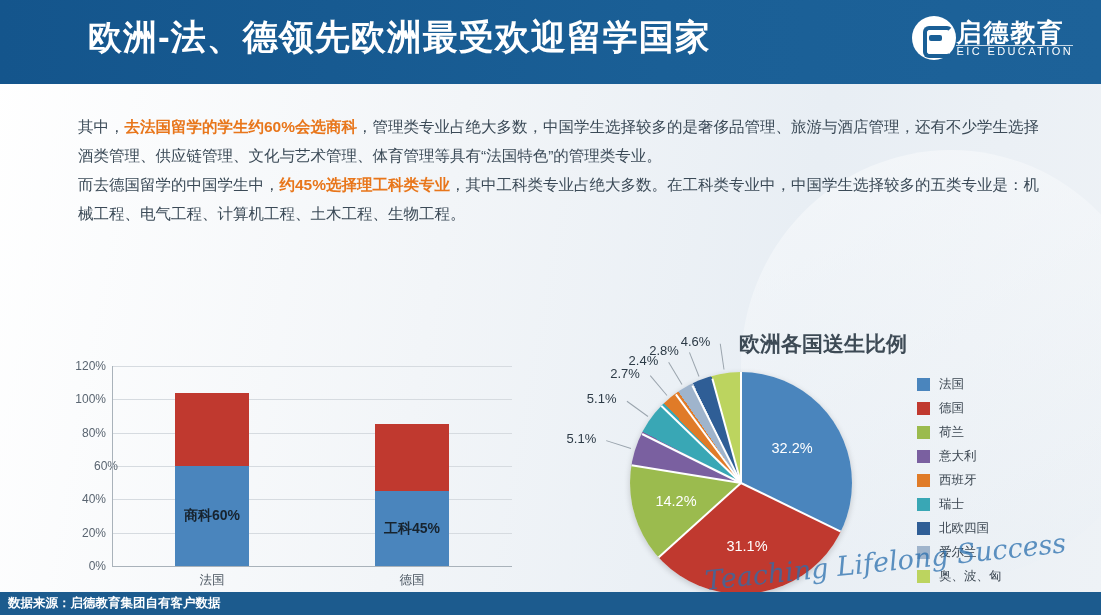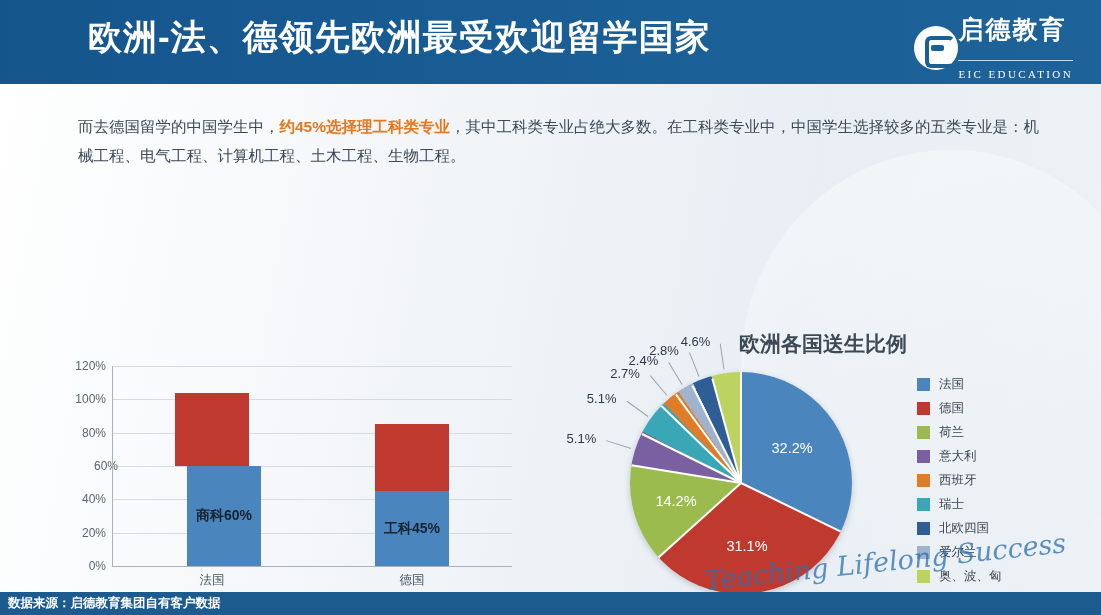--- a/index.html
+++ b/index.html
@@ -81,24 +81,23 @@
     color: #ffffff;
     font-size: 25px;
     font-weight: bold;
     letter-spacing: 2px;
   }
   .logo-en {
     color: #ffffff;
     font-size: 11px;
     letter-spacing: 2.4px;
     border-top: 1px solid rgba(255,255,255,.75);
-    padding-top: 8px;
-    margin-top: 18px;
+    padding-top: 0;
+    margin-top: 0;
     text-align: center;
-    font-family: Liberation Serif, serif;
   }
   
   .body-text {
     position: absolute;
     left: 78px;
     top: 112px;
     width: 965px;
     font-size: 15.5px;
     line-height: 29px;
     color: #3b4a57;
@@ -317,20 +316,23 @@
     <div class="logo">
       <div class="logo-mark"></div>
       <div class="logo-text">
         <div class="logo-cn">启德教育</div>
         <div class="logo-en">EIC EDUCATION</div>
       </div>
     </div>
   </div>
 
   <div class="body-text">
+    <p>
+      <span>其中，</span><span class="hl-orange">去法国留学的学生约60%会选商科</span><span>，管理类专业占绝大多数，中国学生选择较多的是奢侈品管理、旅游与酒店管理，还有不少学生选择酒类管理、供应链管理、文化与艺术管理、体育管理等具有“法国特色”的管理类专业。</span>
+    </p>
     <p>
       <span>而去德国留学的中国学生中，</span><span class="hl-orange">约45%选择理工科类专业</span><span>，其中工科类专业占绝大多数。在工科类专业中，中国学生选择较多的五类专业是：机械工程、电气工程、计算机工程、土木工程、生物工程。</span>
     </p>
   </div>
 
   <div class="bar-panel">
     <div class="bar-area" id="bar-plot">
         <div class="gridline" style="top: 200px;"></div>
         <div class="y-label" style="top: 200px; left: 0px; width: 46px;">0%</div>
         <div class="gridline" style="top: 166.667px;"></div>
@@ -342,21 +344,21 @@
         <div class="gridline" style="top: 66.6667px;"></div>
         <div class="y-label" style="top: 66.6667px; left: 0px; width: 46px;">80%</div>
         <div class="gridline" style="top: 33.3333px;"></div>
         <div class="y-label" style="top: 33.3333px; left: 0px; width: 46px;">100%</div>
         <div class="gridline" style="top: 0px;"></div>
         <div class="y-label" style="top: 0px; left: 0px; width: 46px;">120%</div>
         <div class="axis-y"></div>
         <div class="axis-x"></div>
         <div class="bar-stack" style="left: 115px; bottom: 26px;">
           <div class="bar-seg" style="height: 73.3333px; background: rgb(192, 57, 47);"></div>
-          <div class="bar-seg" style="height: 100px; background: rgb(74, 133, 189); margin-left: 12px;">
+          <div class="bar-seg" style="height: 100px; background: rgb(74, 133, 189);">
             <span>商科60%</span>
           </div>
         </div>
         <div class="cat-label" style="left: 92px;">法国</div>
         <div class="bar-stack" style="left: 315px; bottom: 26px;">
           <div class="bar-seg" style="height: 66.6667px; background: rgb(192, 57, 47);"></div>
           <div class="bar-seg" style="height: 75px; background: rgb(74, 133, 189);">
             <span>工科45%</span>
           </div>
         </div>

